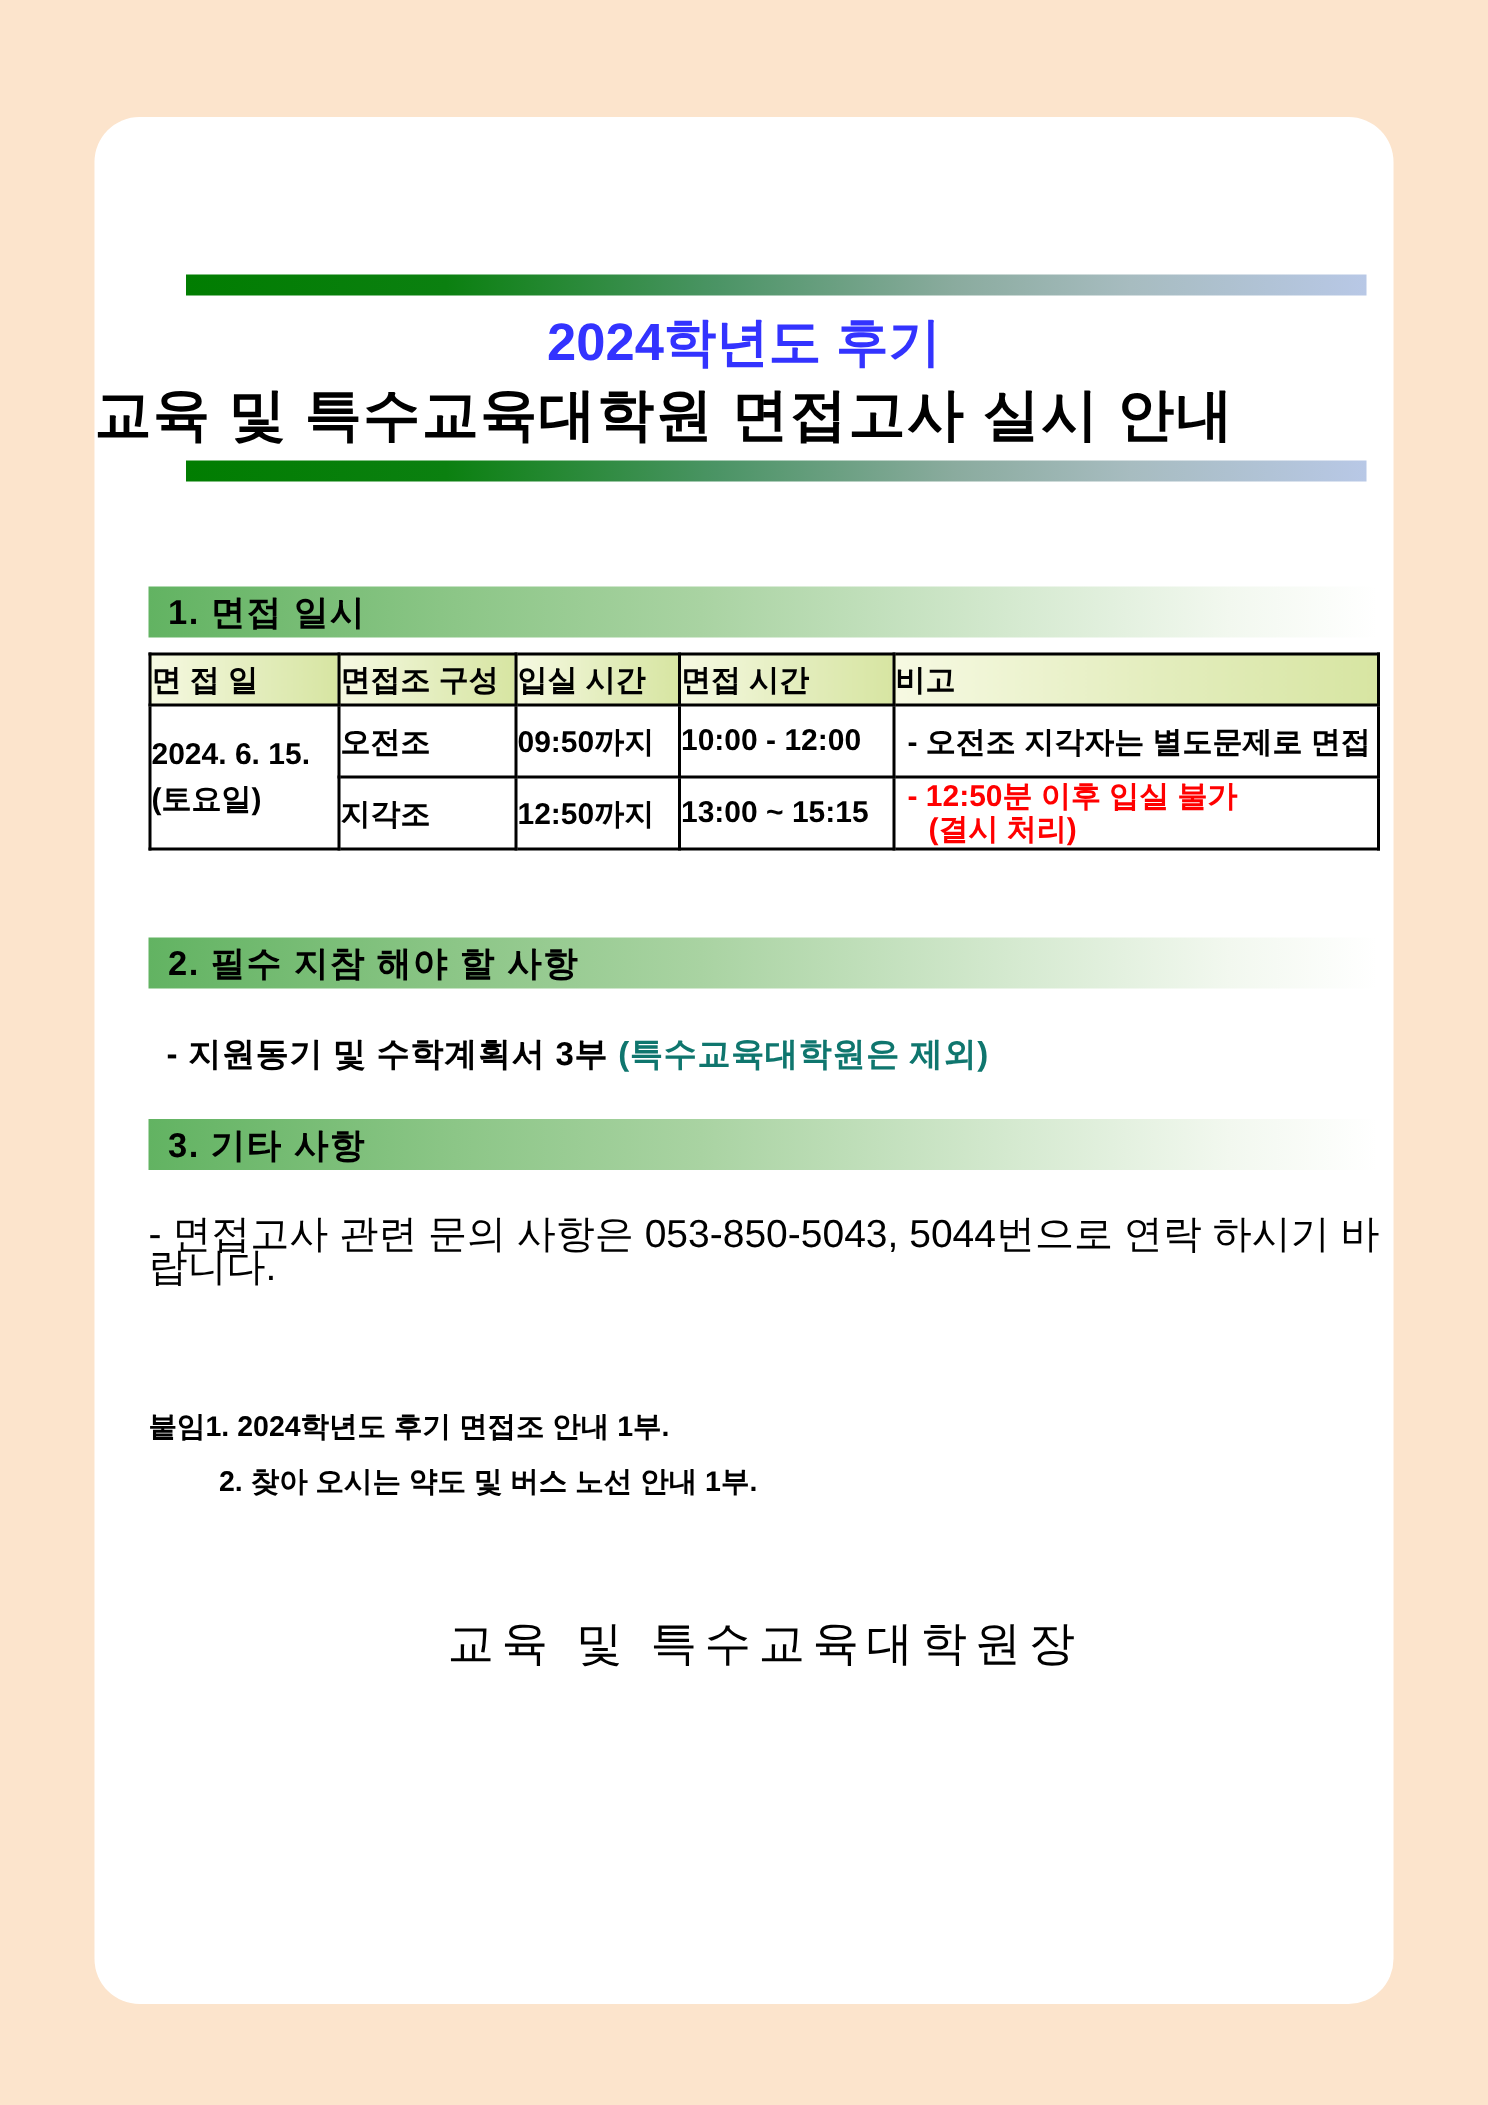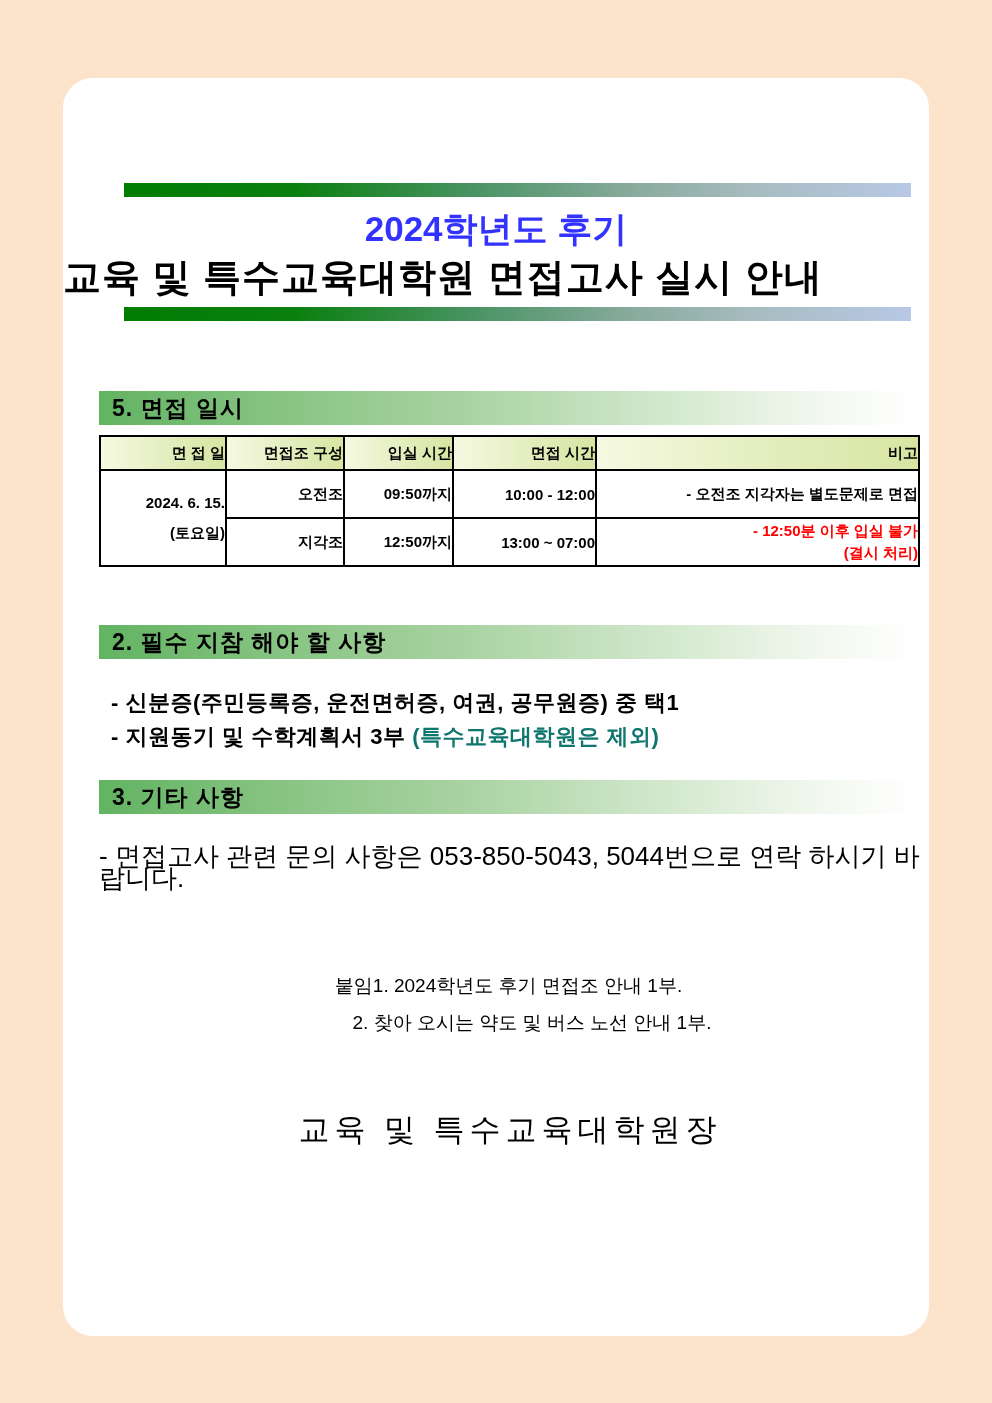--- a/index.html
+++ b/index.html
@@ -46,22 +46,22 @@
   .section-heading.s1 { margin-top:70px; }
   .section-heading.s2 { margin-top:58px; }
   .section-heading.s3 { margin-top:26px; }
   
   table.schedule {
     margin-left:36px; margin-top:10px;
     width:819px; border-collapse:collapse; table-layout:fixed;
   }
   table.schedule th, table.schedule td {
     border:2px solid #000;
-    text-align:right; vertical-align:middle;
-    font-size:15px; font-weight:bold;
+    text-align:left; vertical-align:middle;
+    font-size:20px; font-weight:bold;
   }
   table.schedule thead tr { height:34px; }
   table.schedule th {
     background:linear-gradient(90deg,#f6f9e2 0%,#e3edbd 55%,#d7e5a2 100%);
     font-weight:bold;
   }
   table.schedule tbody tr { height:48px; }
   td.date-cell div { line-height:30px; }
   td.remark-cell { text-align:left; padding-left:8px; }
   td.remark-cell.red { color:#ff0000; line-height:22px; }
@@ -74,23 +74,22 @@
   }
   .red-text { color:#0f766e; }
   
   .phone-line {
     margin-left:36px; margin-top:31px; width:840px;
     font-size:26px; line-height:22px; font-weight:normal;
   }
   
   .attachments { margin-left:36px; margin-top:78px; width:819px; }
   .attachments p {
-    font-size:19px; line-height:37px; font-weight:normal;
+    font-size:19px; line-height:37px; font-weight:bold;
     white-space:pre;
-    text-align:center;
   }
   .attachments p.indent { padding-left:47px; }
   
   .signature {
     margin-top:69px; text-align:center;
     font-size:31px; line-height:40px; font-weight:normal;
     letter-spacing:5px;
     padding-left:28px;
   }
 </style>
@@ -100,21 +99,21 @@
 <div class="page">
   <div class="card">
 
     <div class="headline-bar top"></div>
 
     <div class="title1">2024학년도 후기</div>
     <div class="title2">교육 및 특수교육대학원 면접고사 실시 안내</div>
 
     <div class="headline-bar bottom"></div>
 
-    <div class="section-heading s1">5. 면접 일시</div>
+    <div class="section-heading s1">1. 면접 일시</div>
 
     <table class="schedule">
       <colgroup>
         <col style="width:126px">
         <col style="width:118px">
         <col style="width:109px">
         <col style="width:143px">
         <col style="width:323px">
       </colgroup>
       <thead>
@@ -133,33 +132,32 @@
             <div>(토요일)</div>
           </td>
           <td>오전조</td>
           <td>09:50까지</td>
           <td>10:00 - 12:00</td>
           <td class="remark-cell">- 오전조 지각자는 별도문제로 면접</td>
         </tr>
         <tr>
           <td>지각조</td>
           <td>12:50까지</td>
-          <td>13:00 ~ 07:00</td>
+          <td>13:00 ~ 15:15</td>
           <td class="remark-cell red">
             <span>- 12:50분 이후 입실 불가</span>
             <span class="remark-indent">(결시 처리)</span>
           </td>
         </tr>
       </tbody>
     </table>
 
     <div class="section-heading s2">2. 필수 지참 해야 할 사항</div>
 
     <div class="bullets">
-      <p>- 신분증(주민등록증, 운전면허증, 여권, 공무원증) 중 택1</p>
       <p><span>- 지원동기 및 수학계획서 3부 </span><span class="red-text">(특수교육대학원은 제외)</span></p>
     </div>
 
     <div class="section-heading s3">3. 기타 사항</div>
 
     <p class="phone-line">- 면접고사 관련 문의 사항은 053-850-5043, 5044번으로 연락 하시기 바랍니다.</p>
 
     <div class="attachments">
       <p>붙임1. 2024학년도 후기 면접조 안내 1부.</p>
       <p class="indent">2. 찾아 오시는 약도 및 버스 노선 안내 1부.</p>

